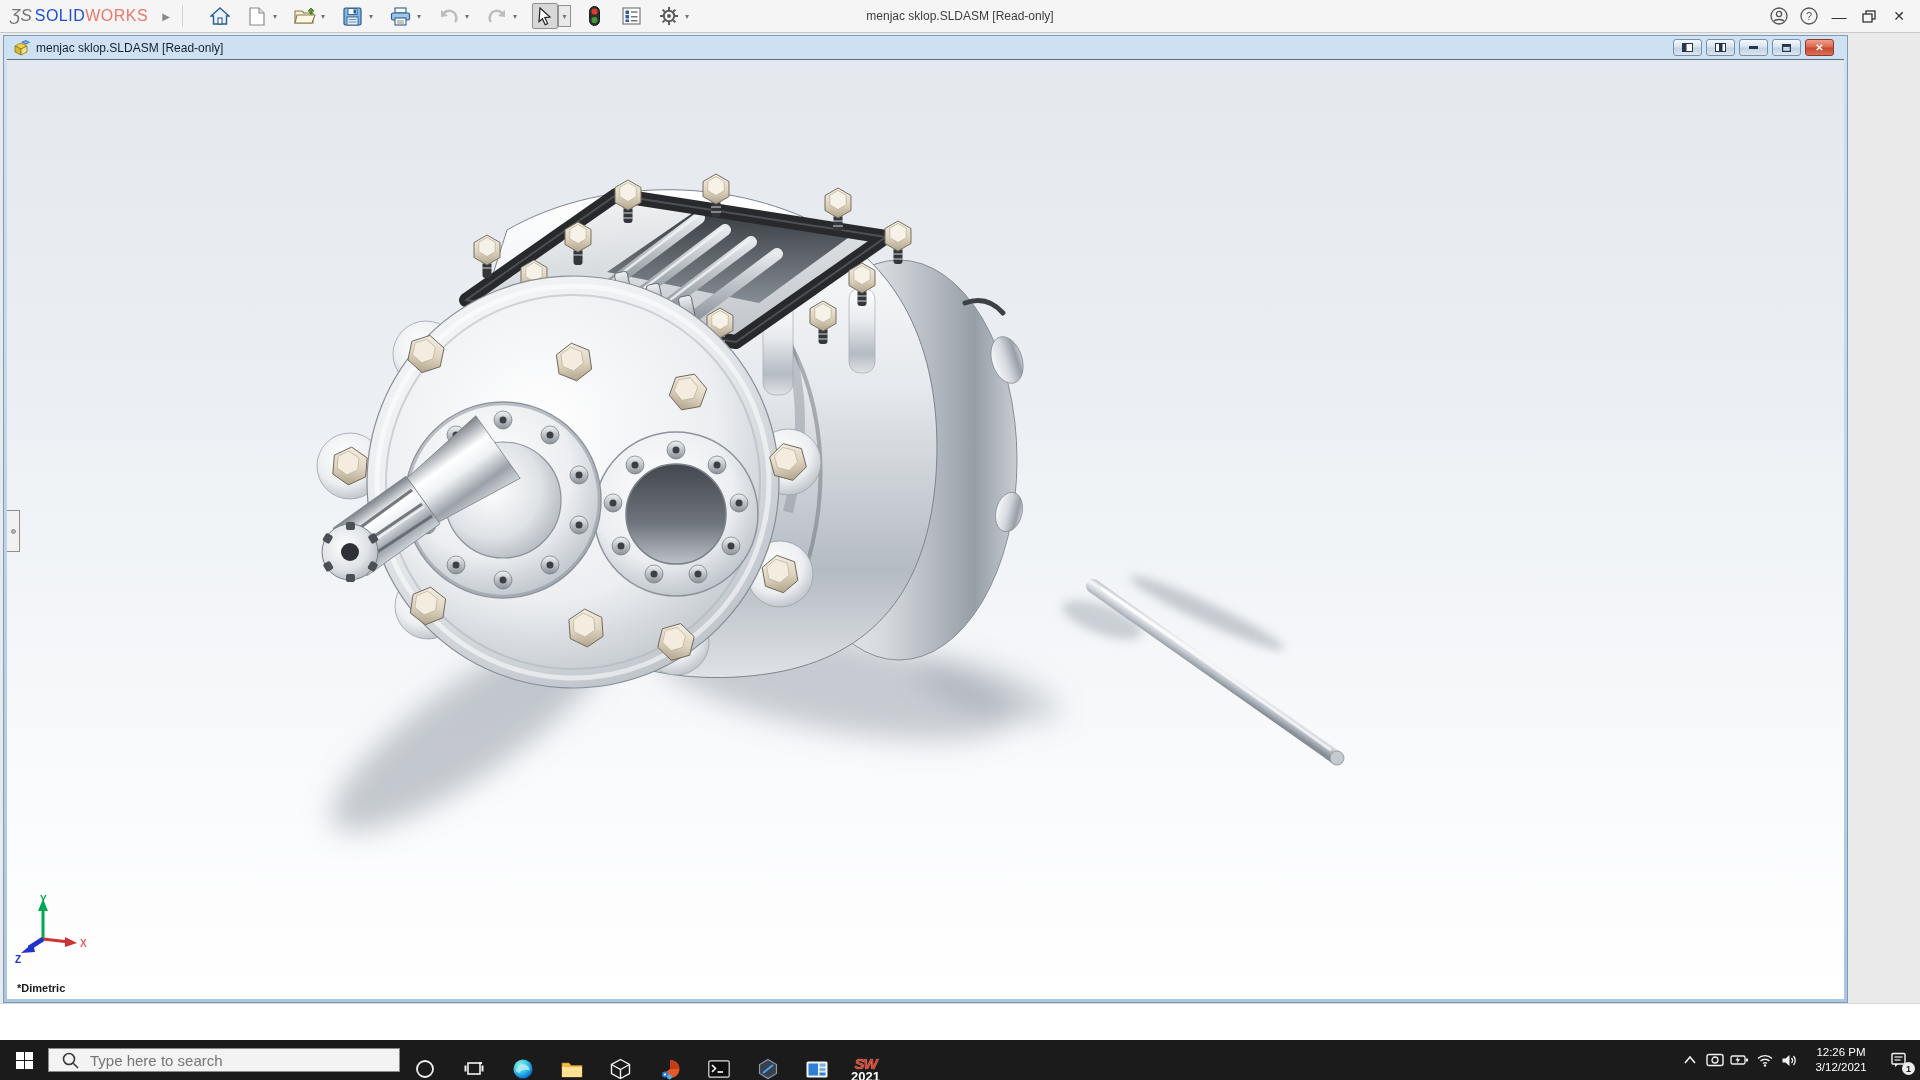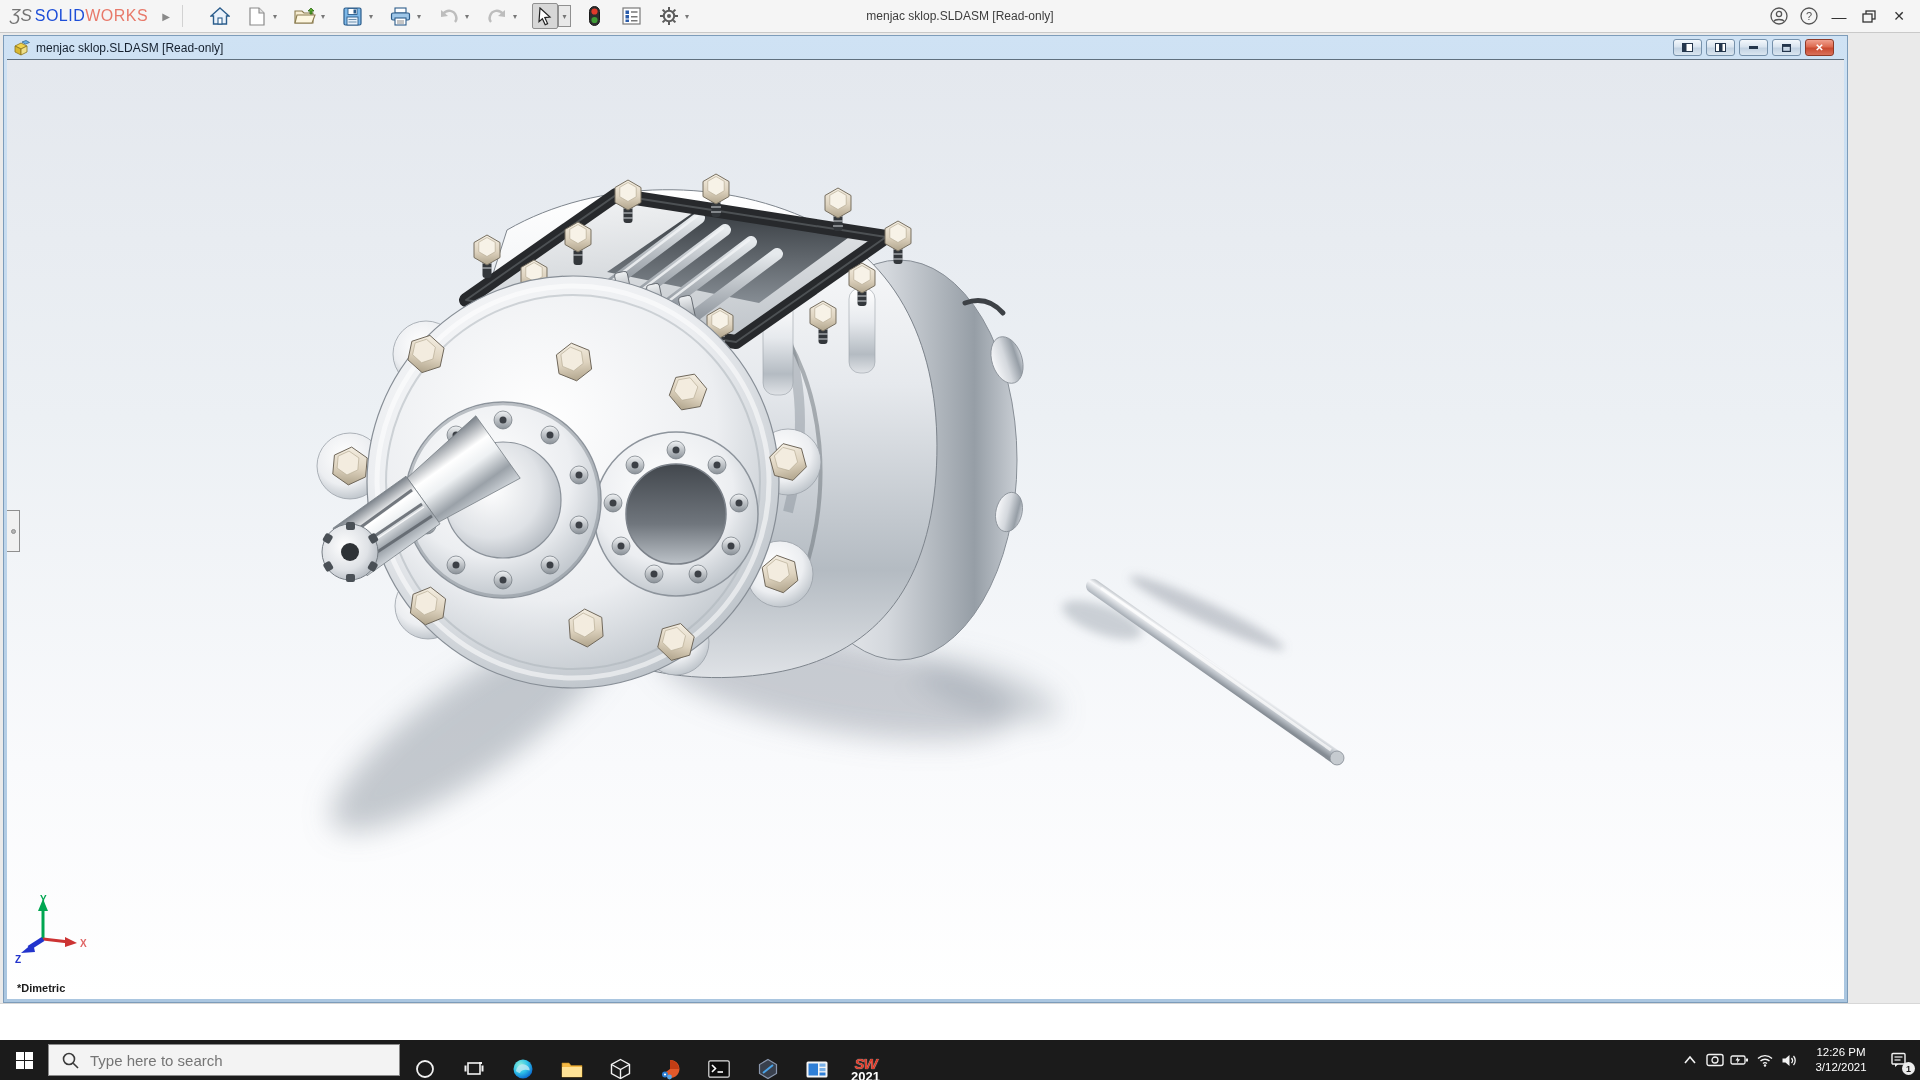--- a/index.html
+++ b/index.html
@@ -55,21 +55,21 @@
   .triad { position:absolute; left:0px; bottom:28px; }
 
   
   .statusbar { position:absolute; left:0; top:1003px; width:1920px; height:37px;
     background:#ffffff; border-top:1px solid #d7d7d7; z-index:5; }
 
   
   .taskbar { position:absolute; left:0; top:1040px; width:1920px; height:40px;
     background:#1b1b1b; display:flex; align-items:center; z-index:40; }
   .tk-start { width:48px; height:40px; display:flex; align-items:center; justify-content:center; }
-  .tk-search { width:352px; height:32px; background:#f3f3f3; border:1px solid #8a8a8a;
+  .tk-search { width:352px; height:24px; background:#f3f3f3; border:1px solid #8a8a8a;
     display:flex; align-items:center; padding-left:13px; gap:11px; }
   .tk-search input { border:none; outline:none; background:transparent; font-size:15px;
     color:#5c5c5c; font-family:"Liberation Sans",sans-serif; width:270px; }
   .tk-app { width:49px; height:40px; display:flex; align-items:center; justify-content:center; position:relative;margin-top:18px; }
   .tk-app.open::after { content:""; position:absolute; left:9px; right:9px; bottom:0; height:3px; background:#5fb2ef; }
   .sw-badge { display:flex; flex-direction:column; align-items:center; line-height:1; }
   .sw-letters { color:#e03c2a; font-weight:800; font-size:15px; letter-spacing:-1px;
     text-shadow:0 0 1px #fff; font-style:italic; }
   .sw-year { color:#fff; font-size:13px; font-weight:700; margin-top:-1px; }
   .tk-spacer { flex:1; }

